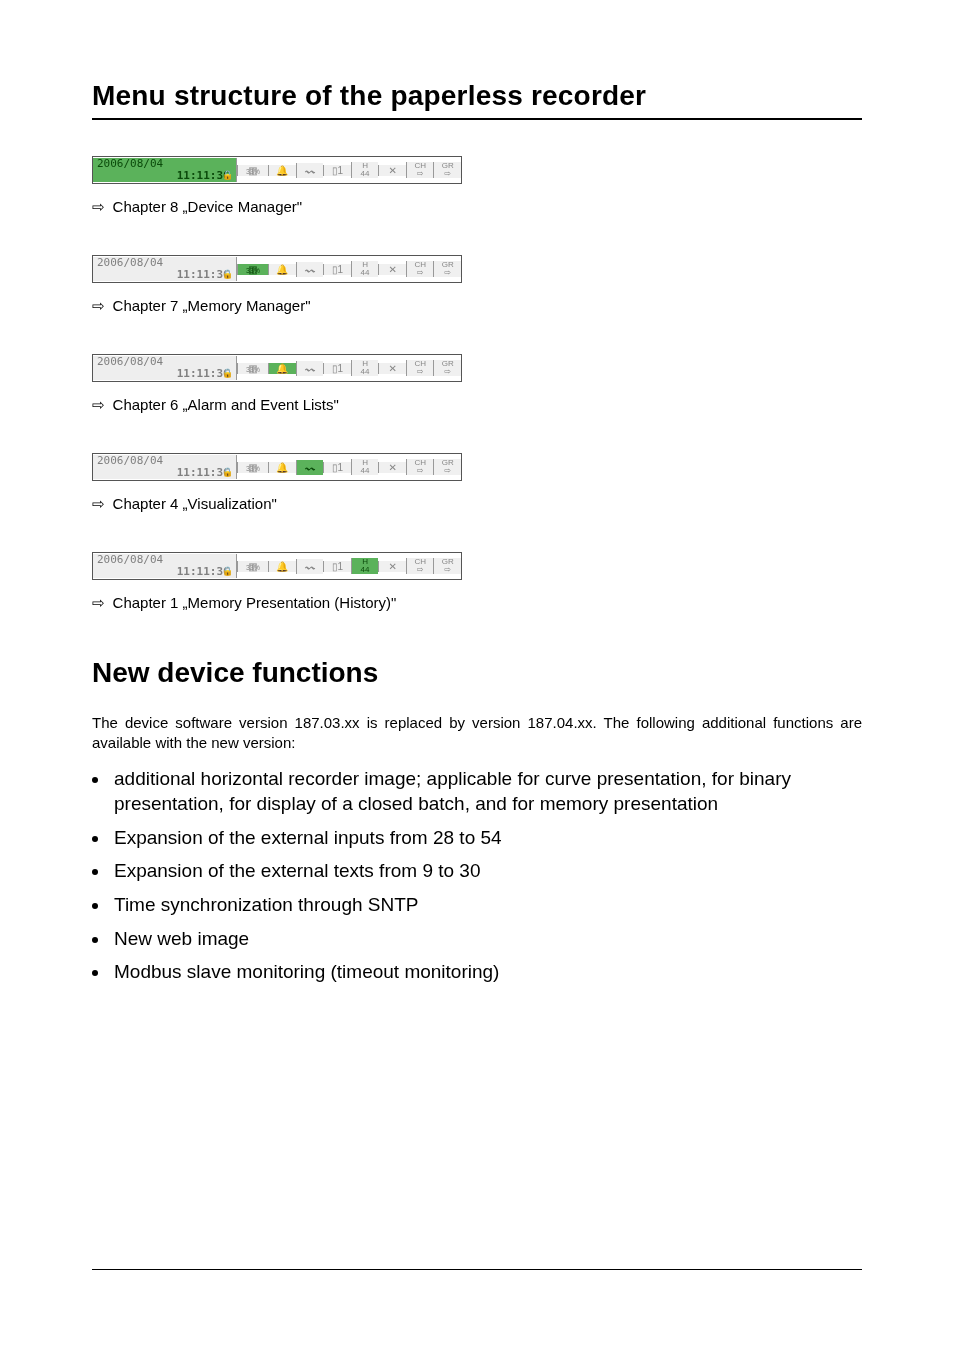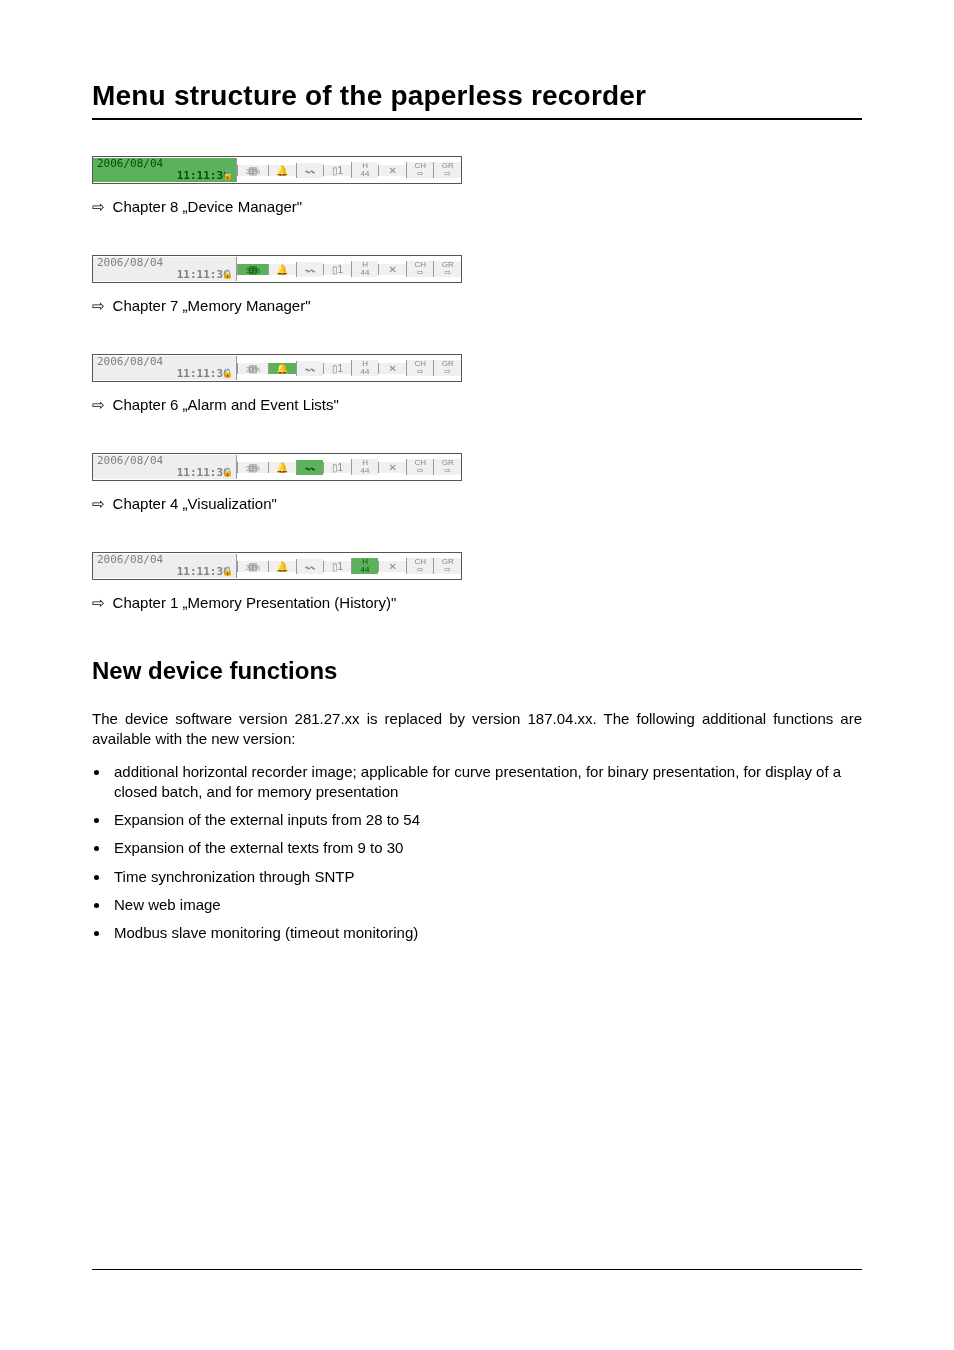--- a/index.html
+++ b/index.html
@@ -91,34 +91,34 @@
   .chapter-line {
     display: flex;
     align-items: center;
     gap: 8px;
     margin-bottom: 40px;
     font-size: 15px;
   }
   .chapter-line.last { margin-bottom: 46px; }
   .arrow-bullet { font-size: 15px; line-height: 1; }
   .section-heading {
-    font-size: 24px;
+    font-size: 28px;
     font-weight: bold;
     margin: 0 0 24px 0;
   }
   .body-text, .footer-text {
     font-size: 15px;
     line-height: 1.35;
     text-align: justify;
     margin-bottom: 12px;
   }
   ul.feature-list {
     margin: 0 0 20px 0;
     padding: 0 0 0 18px;
-    font-size: 15px;
+    font-size: 19px;
     line-height: 1.35;
   }
   ul.feature-list li {
     margin-bottom: 8px;
     padding-left: 4px;
   }
   .italic { font-style: italic; }
   .rarrow { font-size: 14px; vertical-align: -1px; }
   .bottom-rule {
     position: absolute;
@@ -339,21 +339,21 @@
       <span>⇨</span>
     </div>
   </div>
   <div class="chapter-line last">
     <span class="arrow-bullet">⇨</span>
     <span>Chapter 1 „Memory Presentation (History)"</span>
   </div>
 
   <h2 class="section-heading">New device functions</h2>
 
-  <p class="body-text">The device software version 281.27.xx is replaced by version 187.04.xx. The following additional functions are available with the new version:</p>
+  <p class="body-text">The device software version 187.03.xx is replaced by version 187.04.xx. The following additional functions are available with the new version:</p>
 
   <ul class="feature-list">
     <li>additional horizontal recorder image; applicable for curve presentation, for binary presentation, for display of a closed batch, and for memory presentation</li>
     <li>Expansion of the external inputs from 28 to 54</li>
     <li>Expansion of the external texts from 9 to 30</li>
     <li>Time synchronization through SNTP</li>
     <li>New web image</li>
     <li>Modbus slave monitoring (timeout monitoring)</li>
   </ul>
 

